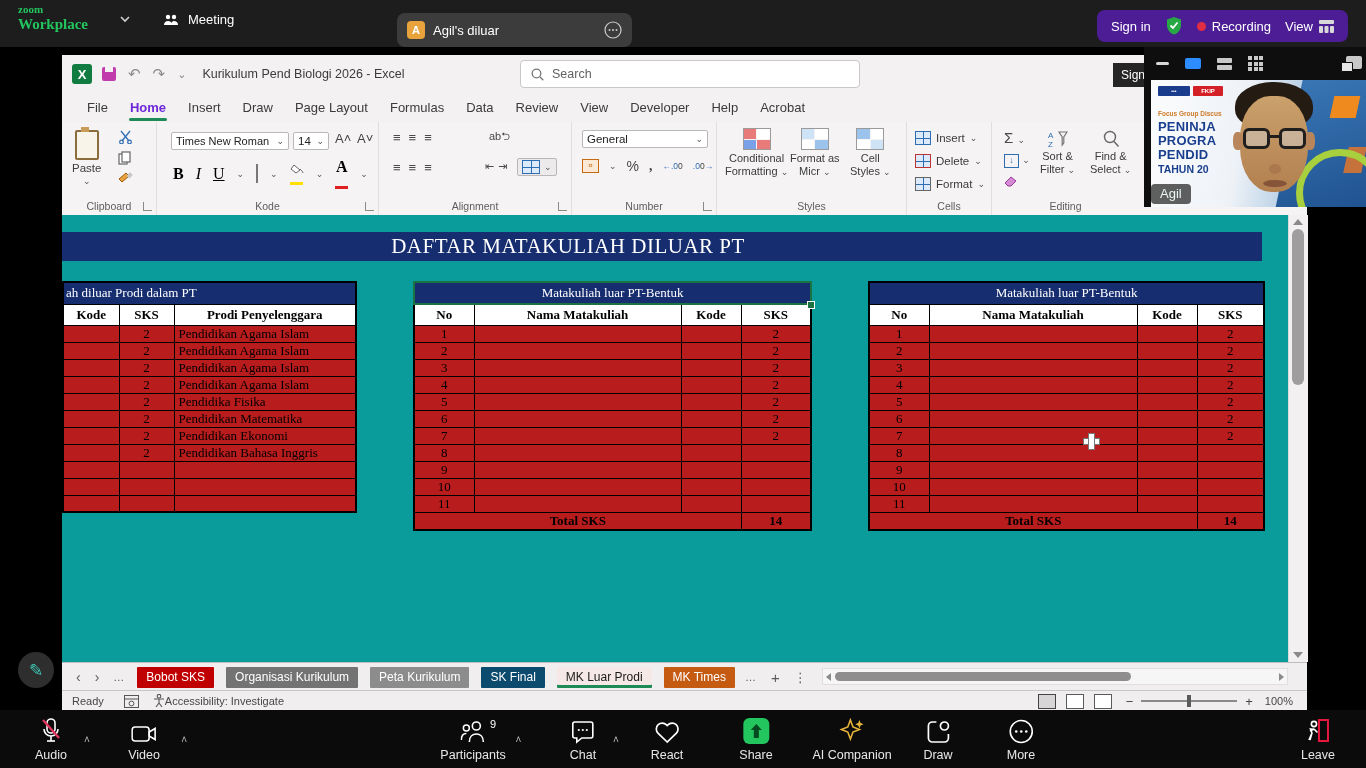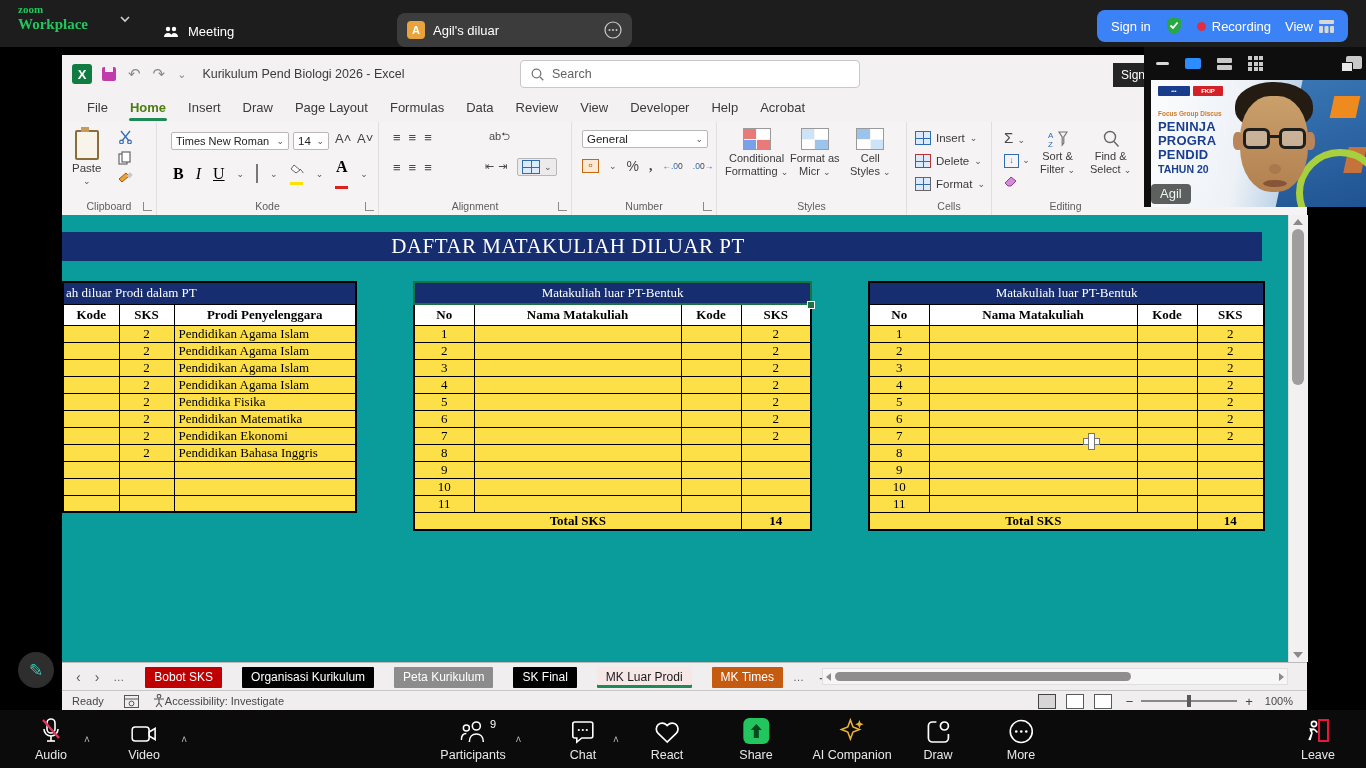--- a/index.html
+++ b/index.html
@@ -6,46 +6,46 @@
   #stage{position:relative;width:1366px;height:768px;background:#000;overflow:hidden;
          font-family:"Liberation Sans",sans-serif;-webkit-font-smoothing:antialiased;}
   .abs{position:absolute;}
 
   
   #ztop{left:0;top:0;width:1366px;height:47px;background:#1d1d1d;}
   .zbrand{left:18px;top:4px;color:#22c55e;line-height:1;font-family:Liberation Serif, serif;}
   .zbrand .b1{font-size:11px;font-weight:700;}
   .zbrand .b2{font-size:15px;font-weight:700;margin-top:2px;}
   .zchev{left:120px;top:16px;color:#cfcfcf;font-size:11px;}
-  .zmeeting{left:162px;top:24px;display:flex;align-items:center;gap:8px;color:#fff;font-size:13px;}
+  .zmeeting{left:162px;top:12px;display:flex;align-items:center;gap:8px;color:#fff;font-size:13px;}
   .ztab{left:397px;top:13px;width:235px;height:34px;background:#3c3c3c;border-radius:8px;
         display:flex;align-items:center;gap:8px;padding:0 10px;box-sizing:border-box;color:#fff;font-size:13px;}
   .ztab .av{width:18px;height:18px;border-radius:4px;background:#e8a33d;color:#fff;font-size:11px;font-weight:700;
         display:flex;align-items:center;justify-content:center;}
   .ztab .ell{margin-left:auto;color:#ddd;}
-  .zright{left:1097px;top:10px;height:32px;background:#3b82f6;border-radius:8px;display:flex;align-items:center;
+  .zright{left:1097px;top:10px;height:32px;background:#4c1d95;border-radius:8px;display:flex;align-items:center;
         gap:14px;padding:0 14px;color:#fff;font-size:13px;}
   .recdot{width:9px;height:9px;border-radius:50%;background:#e02f44;display:inline-block;margin-right:6px;}
 
   
   #xl{left:62px;top:55px;width:1245px;height:655px;background:#f3f1f2;}
   #xl-title{left:0;top:0;width:1245px;height:38px;background:#f3f1f2;display:flex;align-items:center;}
   .xlogo{width:20px;height:20px;background:#107c41;border-radius:3px;color:#fff;font-weight:700;font-size:13px;
          display:flex;align-items:center;justify-content:center;margin:0 10px 0 10px;}
   .qat{display:flex;align-items:center;gap:12px;color:#8a8a8a;font-size:15px;}
   .saveic{width:14px;height:14px;background:#c13bad;border-radius:2px;position:relative;}
   .saveic:after{content:"";position:absolute;left:3px;top:0;width:8px;height:5px;background:#f3f1f2;}
   .doctitle{font-size:12.5px;color:#3b3b3b;margin-left:16px;}
   .searchbox{position:absolute;left:458px;top:5px;width:340px;height:28px;background:#fff;border:1px solid #c9c7c8;
          border-radius:4px;display:flex;align-items:center;gap:8px;padding:0 10px;color:#616161;font-size:12.5px;box-sizing:border-box;}
   .signbtn{position:absolute;left:1051px;top:8px;width:60px;height:24px;background:#252525;color:#fff;font-size:12px;
          display:flex;align-items:center;padding-left:8px;box-sizing:border-box;}
   #xl-menu{left:0;top:38px;width:1245px;height:29px;display:flex;align-items:flex-end;gap:0;padding-left:14px;box-sizing:border-box;}
   .mtab{font-size:13px;color:#3b3b3b;padding:5px 11px 7px;position:relative;}
-  .mtab.active{font-weight:700;color:#4d7c0f;}
+  .mtab.active{font-weight:700;color:#6d28d9;}
   .mtab.active:after{content:"";position:absolute;left:10px;right:10px;bottom:1px;height:3px;background:#1e8a55;border-radius:2px;}
 
   
   #ribbon{left:0;top:67px;width:1245px;height:93px;background:#f5f3f4;border-bottom:1px solid #d5d3d4;display:flex;}
   .rg{position:relative;height:100%;border-right:1px solid #e0dede;box-sizing:border-box;flex:none;}
   .rg-label{position:absolute;bottom:3px;left:0;right:0;text-align:center;font-size:10.5px;color:#5f5d5e;}
   .launcher{position:absolute;right:4px;bottom:4px;width:8px;height:8px;border-left:1px solid #8a8a8a;border-bottom:1px solid #8a8a8a;}
   .bigbtn{display:flex;flex-direction:column;align-items:center;color:#3b3b3b;font-size:11.5px;gap:2px;}
   .clip{width:20px;height:26px;border:2px solid #8a6d3b;border-radius:2px;background:#f8f4ea;position:relative;}
   .clip:after{content:"";position:absolute;left:4px;top:-5px;width:8px;height:5px;background:#c89b59;}
@@ -62,42 +62,42 @@
   .twoline{font-size:11px;color:#3b3b3b;text-align:center;line-height:1.15;}
   .cellrow{display:flex;align-items:center;gap:5px;font-size:11.5px;color:#3b3b3b;}
   .gridic{width:14px;height:12px;border:1px solid #2f6db3;background:
      linear-gradient(#2f6db3 0 0) 50% 0/1px 100% no-repeat, linear-gradient(#2f6db3 0 0) 0 50%/100% 1px no-repeat,#ddeafc;}
 
   
   #sheet{left:0;top:160px;width:1226px;height:447px;background:#0a9b9b;overflow:hidden;}
   #banner{position:absolute;left:0;top:17px;width:1200px;height:29px;background:#162d6f;color:#fff;
       font-family:"Liberation Serif",serif;font-size:21px;display:flex;align-items:center;justify-content:center;
       padding-right:188px;box-sizing:border-box;letter-spacing:.5px;}
-  .xlt{border-collapse:collapse;table-layout:fixed;background:#fde047;font-family:"Liberation Serif",serif;}
+  .xlt{border-collapse:collapse;table-layout:fixed;background:#b91c1c;font-family:"Liberation Serif",serif;}
   .xlt td,.xlt th{border:1px solid #000;padding:0 4px;font-size:13px;overflow:hidden;white-space:nowrap;box-sizing:border-box;}
   .xlt{border:2px solid #000;}
   .xlt-title{background:#162d6f;color:#fff;font-weight:400;font-size:15px;height:22px;text-align:center;}
   .xlt-title.leftcut{text-align:left;padding-left:2px;}
   .xlt-h{font-weight:700;font-size:13.5px;height:21px;text-align:center;background:#fff;color:#000;}
   .xlt td{height:17px;color:#000;}
   .ctr{text-align:center;}
   .bold{font-weight:700;}
   .sel{outline:2px solid #1a7340;outline-offset:-1px;}
   .selhandle{position:absolute;width:6px;height:6px;background:#1a7340;border:1px solid #fff;}
   #cellcursor{left:1022px;top:219px;width:15px;height:15px;}
   #cellcursor:before{content:"";position:absolute;left:0;top:5px;width:15px;height:5px;background:#fff;box-shadow:0 0 0 1px #777;}
   #cellcursor:after{content:"";position:absolute;left:5px;top:0;width:5px;height:15px;background:#fff;box-shadow:0 0 0 1px #777;}
 
   
   #vscroll{left:1226px;top:160px;width:19px;height:447px;background:#f2f0f1;border-left:1px solid #dcdcdc;}
   .varrow{position:absolute;left:4px;width:0;height:0;border-left:5px solid transparent;border-right:5px solid transparent;}
   #vthumb{position:absolute;left:3px;top:14px;width:12px;height:156px;background:#9f9d9e;border-radius:6px;}
   #tabbar{left:0;top:607px;width:1245px;height:28px;background:#f0eeee;border-top:1px solid #bdbbbb;display:flex;align-items:center;}
   .tnav{color:#5a5a5a;font-size:14px;margin-left:14px;}
-  .stab{height:21px;display:flex;align-items:center;padding:0 9px;font-size:12px;margin-left:20px;border-radius:1px;position:relative;flex:none;}
+  .stab{height:21px;display:flex;align-items:center;padding:0 9px;font-size:12px;margin-left:12px;border-radius:1px;position:relative;flex:none;}
   .stab.active{font-weight:400;box-shadow:inset 0 -3px 0 #1e8a55;}
   #hscroll{position:absolute;left:760px;top:5px;width:466px;height:17px;background:#f7f6f6;border:1px solid #e0dede;box-sizing:border-box;}
   #hthumb{position:absolute;left:12px;top:3px;width:296px;height:9px;background:#8f8d8e;border-radius:5px;}
   .harrow{position:absolute;top:4px;width:0;height:0;border-top:4px solid transparent;border-bottom:4px solid transparent;}
   #status{left:0;top:635px;width:1245px;height:20px;background:#f0eeee;border-top:1px solid #c8c6c7;display:flex;align-items:center;font-size:11px;color:#474747;}
   .vwic{width:16px;height:13px;border:1px solid #5a5a5a;margin-left:10px;background:#fff;}
   .vwic.active{background:#d7d5d6;}
   #zslider{position:relative;width:96px;height:2px;background:#8a8a8a;margin:0 8px;}
   #zslider .knob{position:absolute;left:46px;top:-5px;width:4px;height:12px;background:#5a5a5a;}
 
@@ -677,23 +677,23 @@
       <div id="vthumb"></div>
       <div class="varrow" style="bottom:4px;border-top:6px solid #8a8a8a"></div>
     </div>
 
     <div class="abs" id="tabbar">
       <span class="tnav">‹</span>
       <span class="tnav">›</span>
       <span class="tnav" style="font-size:11px;letter-spacing:1px">…</span>
       <span id="sheet-tabs-row" style="display:flex;align-items:center">
           <span class="stab" style="background: rgb(192, 0, 0); color: rgb(255, 255, 255);">Bobot SKS</span>
-          <span class="stab" style="background: #000000; color: rgb(255, 255, 255);">Organisasi Kurikulum</span>
+          <span class="stab" style="background: #737373; color: rgb(255, 255, 255);">Organisasi Kurikulum</span>
           <span class="stab" style="background: rgb(140, 140, 140); color: rgb(255, 255, 255);">Peta Kurikulum</span>
-          <span class="stab" style="background: #000000; color: rgb(255, 255, 255);">SK Final</span>
+          <span class="stab" style="background: #0c4a6e; color: rgb(255, 255, 255);">SK Final</span>
           <span class="stab active" style="background: rgb(246, 232, 230); color: rgb(26, 26, 26);">MK Luar Prodi</span>
           <span class="stab" style="background: rgb(197, 90, 17); color: rgb(255, 255, 255);">MK Times</span>
         </span>
       <span class="tnav" style="font-size:11px;letter-spacing:1px;margin-left:10px">…</span>
       <span class="tnav" style="font-size:15px">+</span>
       <span class="tnav" style="font-size:13px">⋮</span>
       <div id="hscroll">
         <div class="harrow" style="left:3px;border-right:5px solid #8a8a8a"></div>
         <div id="hthumb"></div>
         <div class="harrow" style="right:3px;border-left:5px solid #8a8a8a"></div>

